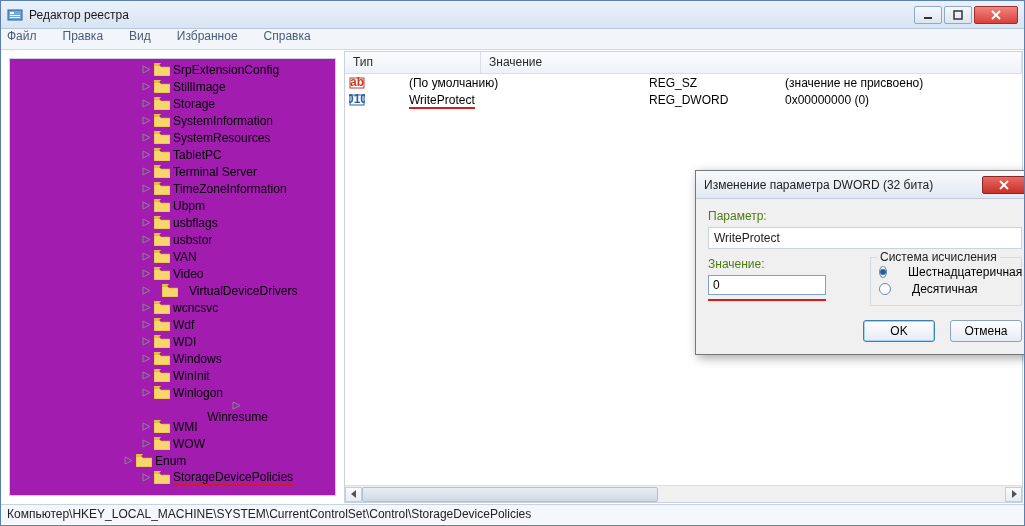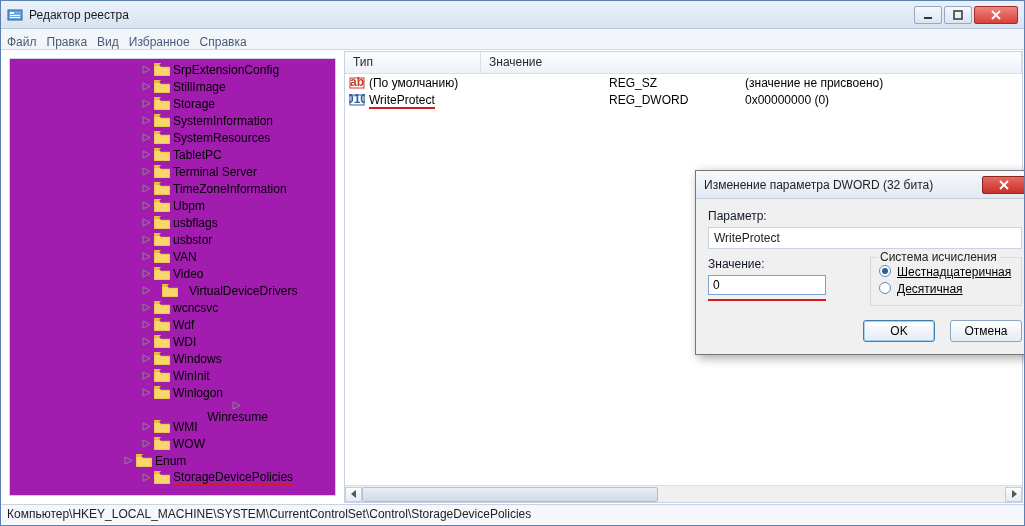--- a/index.html
+++ b/index.html
@@ -4,57 +4,57 @@
 <style>
 * { box-sizing: border-box; margin: 0; padding: 0; font-family: "Segoe UI", Tahoma, sans-serif; font-size: 12px; }
 body { background: #fff; width: 1025px; height: 526px; overflow: hidden; border: 1px solid #5a7fb0; }
 .titlebar { height: 28px; background: linear-gradient(#eaf1fb,#d8e4f2); display: flex; align-items: center; padding: 0 6px; border-bottom: 1px solid #b8c8dc; }
 .titlebar .app-icon { width: 16px; height: 16px; margin-right: 6px; }
 .titlebar .title { flex: 1; color: #1a1a1a; }
 .winbtns { display: flex; gap: 2px; }
 .winbtn { width: 28px; height: 18px; border: 1px solid #94a8c2; border-radius: 2px; display: flex; align-items: center; justify-content: center; background: linear-gradient(#f5f8fc,#dbe5f1); cursor: default; }
 .winbtn.close { background: linear-gradient(#f08580,#d9413a); border-color: #a02e28; color: #fff; width: 44px; }
 .winbtn svg { width: 10px; height: 10px; }
-.menubar { height: 21px; background: #f2f6fb; display: flex; align-items: flex-end; padding: 0 6px; gap: 10px; border-bottom: 1px solid #d0d8e4; }
+.menubar { height: 21px; background: #f2f6fb; display: flex; align-items: flex-start; padding: 0 6px; gap: 26px; border-bottom: 1px solid #d0d8e4; }
 .menubar span { color: #4a5a78; cursor: default; }
 .client { display: flex; height: 454px; }
 .tree { width: 327px; border: 1px solid #c8d2e0; margin: 8px; overflow: hidden; position: relative; background: #a21caf; }
 .tree-inner { padding: 2px 0 2px 0; }
 .node { display: flex; align-items: center; height: 17px; padding-left: 130px; white-space: nowrap; cursor: default; }
 .node .exp { width: 12px; height: 12px; margin-right: 2px; display: flex; align-items: center; justify-content: center; color: #6a6a6a; }
 .folder { width: 16px; height: 13px; margin-right: 3px; }
 .node.sel .lbl { border-bottom: 2px solid #d91a1a; padding-bottom: 0; }
 .list { flex: 1; border: 1px solid #c8d2e0; margin: 1px 1px 1px 0; background: #fff; display: flex; flex-direction: column; position: relative; }
 .cols { display: flex; height: 22px; border-bottom: 1px solid #d9dfe8; background: linear-gradient(#fbfcfe,#eef2f8); }
 .col { padding: 3px 8px; border-right: 1px solid #d9dfe8; color: #2a2a2a; }
 .col.c1 { width: 260px; } .col.c2 { width: 136px; } .col.c3 { flex: 1; }
 .rows { flex: 1; position: relative; }
 .row { display: flex; align-items: center; height: 17px; padding-left: 4px; cursor: default; }
 .row .ric { width: 16px; height: 16px; margin-right: 4px; }
-.row .rc1 { width: 240px; } .row .rc2 { width: 136px; } .row .rc3 { flex: 1; }
+.row .rc1 { width: 240px; margin-left: 40px; } .row .rc2 { width: 136px; } .row .rc3 { flex: 1; }
 .row.under .rc1 span { border-bottom: 2px solid #d91a1a; }
 .hscroll { height: 17px; background: #f0f0f0; border-top: 1px solid #d9dfe8; display: flex; align-items: center; }
 .hsbtn { width: 17px; height: 15px; background: linear-gradient(#fbfcfe,#e6ecf4); border: 1px solid #c4cedb; display: flex; align-items: center; justify-content: center; }
 .hstrack { flex: 1; height: 15px; position: relative; }
 .hsthumb { position: absolute; left: 0; width: 46%; height: 15px; background: linear-gradient(#e8eef6,#cfd9e6); border: 1px solid #b2bfd1; border-radius: 2px; }
 .status { height: 20px; border-top: 1px solid #c8d2e0; padding: 2px 6px; color: #222; background: #f4f7fb; }
 .dialog { position: absolute; left: 350px; top: 118px; width: 340px; background: #f0f0f0; border: 1px solid #777; box-shadow: 3px 3px 10px rgba(0,0,0,.35); }
 .dialog .dtb { height: 28px; background: linear-gradient(#f7f9fc,#e2e9f3); display: flex; align-items: center; padding: 0 8px; border-bottom: 1px solid #c0cad8; }
 .dialog .dtb .dtitle { flex: 1; color: #222; }
 .dialog .dclose { width: 44px; height: 18px; background: linear-gradient(#e76a63,#c93029); border: 1px solid #8a2520; border-radius: 2px; display: flex; align-items: center; justify-content: center; }
 .dbody { padding: 10px 12px 12px; }
-.dlabel { color: #0f172a; margin-bottom: 4px; }
+.dlabel { color: #4d7c0f; margin-bottom: 4px; }
 .dro { background: #fff; border: 1px solid #c8d2e0; padding: 3px 5px; margin-bottom: 8px; color: #222; }
 .drow { display: flex; gap: 20px; }
 .dleft { flex: 1; }
 .dinput { width: 118px; border: 1px solid #7da2ce; padding: 2px 4px; background: #fff; font-size: 12px; }
 .under2 { height: 2px; width: 118px; background: #d91a1a; margin-top: 4px; }
 .dright { border: 1px solid #d4dae4; padding: 4px 8px 6px; width: 152px; position: relative; }
 .dright .leg { position: absolute; top: -8px; left: 6px; background: #f0f0f0; padding: 0 3px; color: #222; }
-.radio { display: flex; align-items: flex-start; gap: 6px; margin: 3px 0; cursor: default; text-decoration: underline; }
+.radio { display: flex; align-items: center; gap: 21px; margin: 3px 0; cursor: default; }
 .radio .r { width: 12px; height: 12px; border: 1px solid #6b88b0; border-radius: 50%; display: flex; align-items: center; justify-content: center; background: #fff; }
 .radio .r.on::after { content: ""; width: 6px; height: 6px; background: #2b5ea0; border-radius: 50%; }
 .dbtns { display: flex; justify-content: flex-end; gap: 15px; margin-top: 14px; }
 .btn { min-width: 72px; height: 22px; border: 1px solid #8aa3c4; border-radius: 3px; background: linear-gradient(#fefefe,#e4ecf6); cursor: default; display: flex; align-items: center; justify-content: center; }
 .btn.primary { border: 1px solid #3c7fb1; box-shadow: inset 0 0 0 1px #a6d1f0; }
 </style>
 </head>
 <body>
 
 <div class="titlebar">

